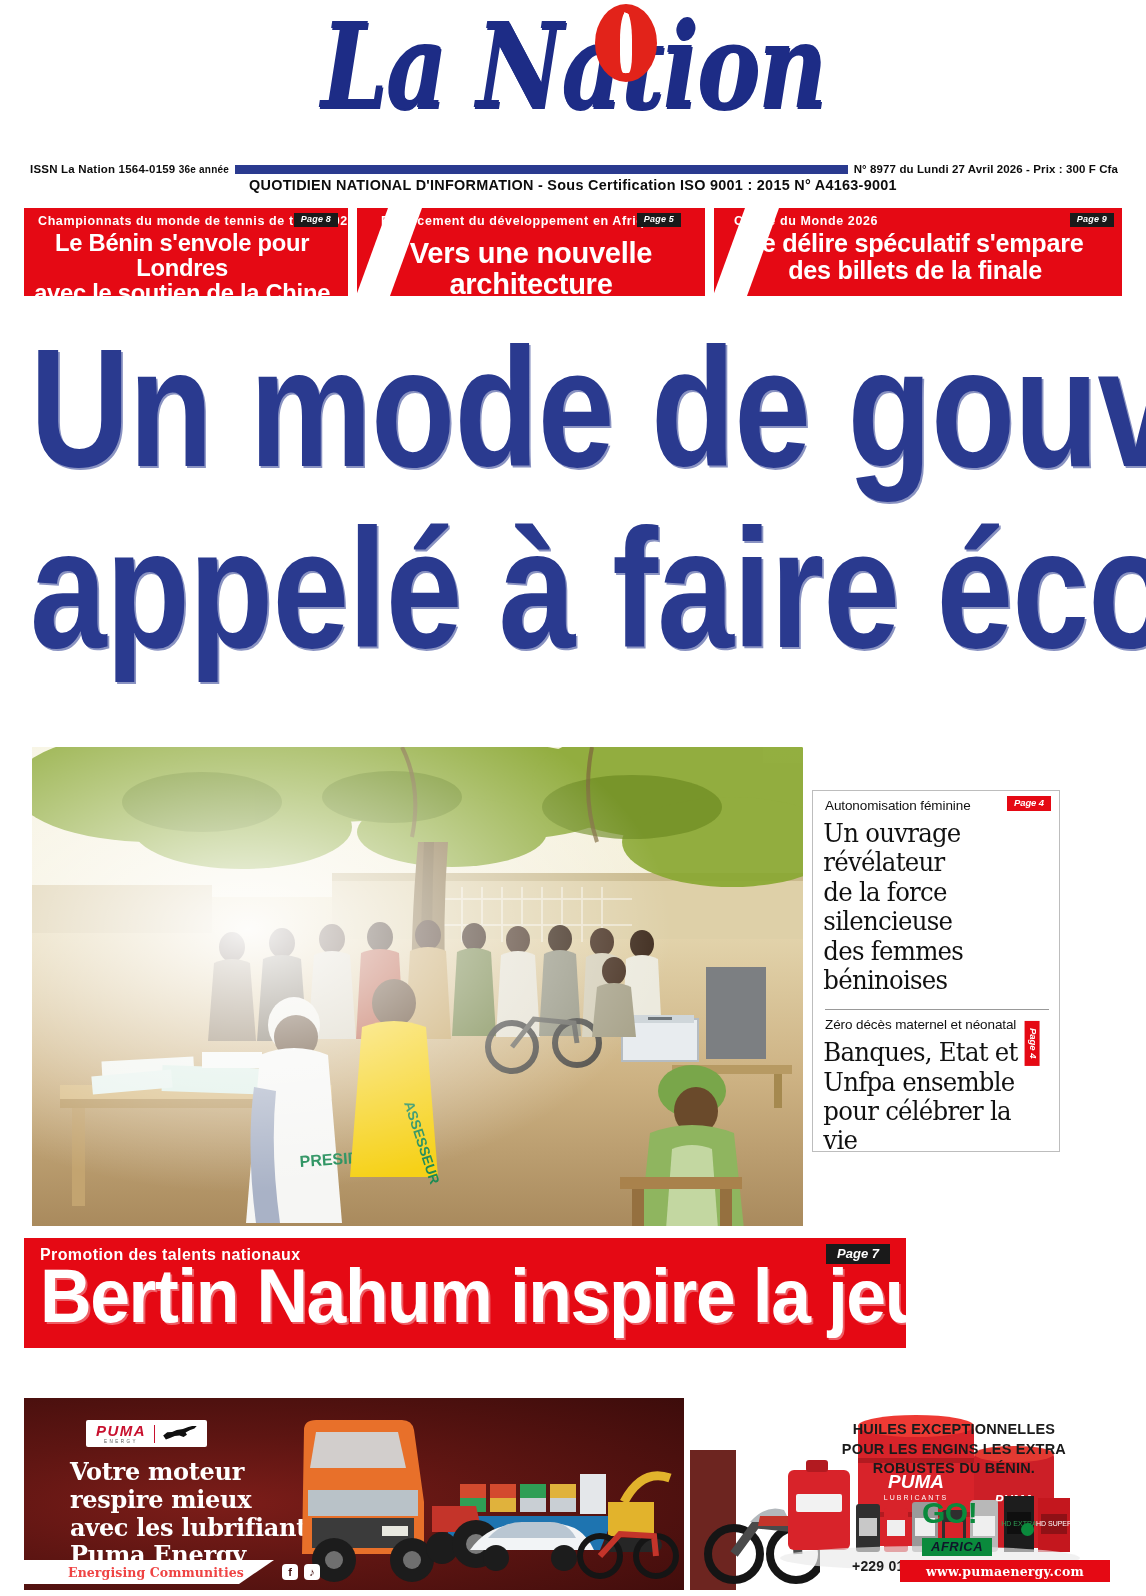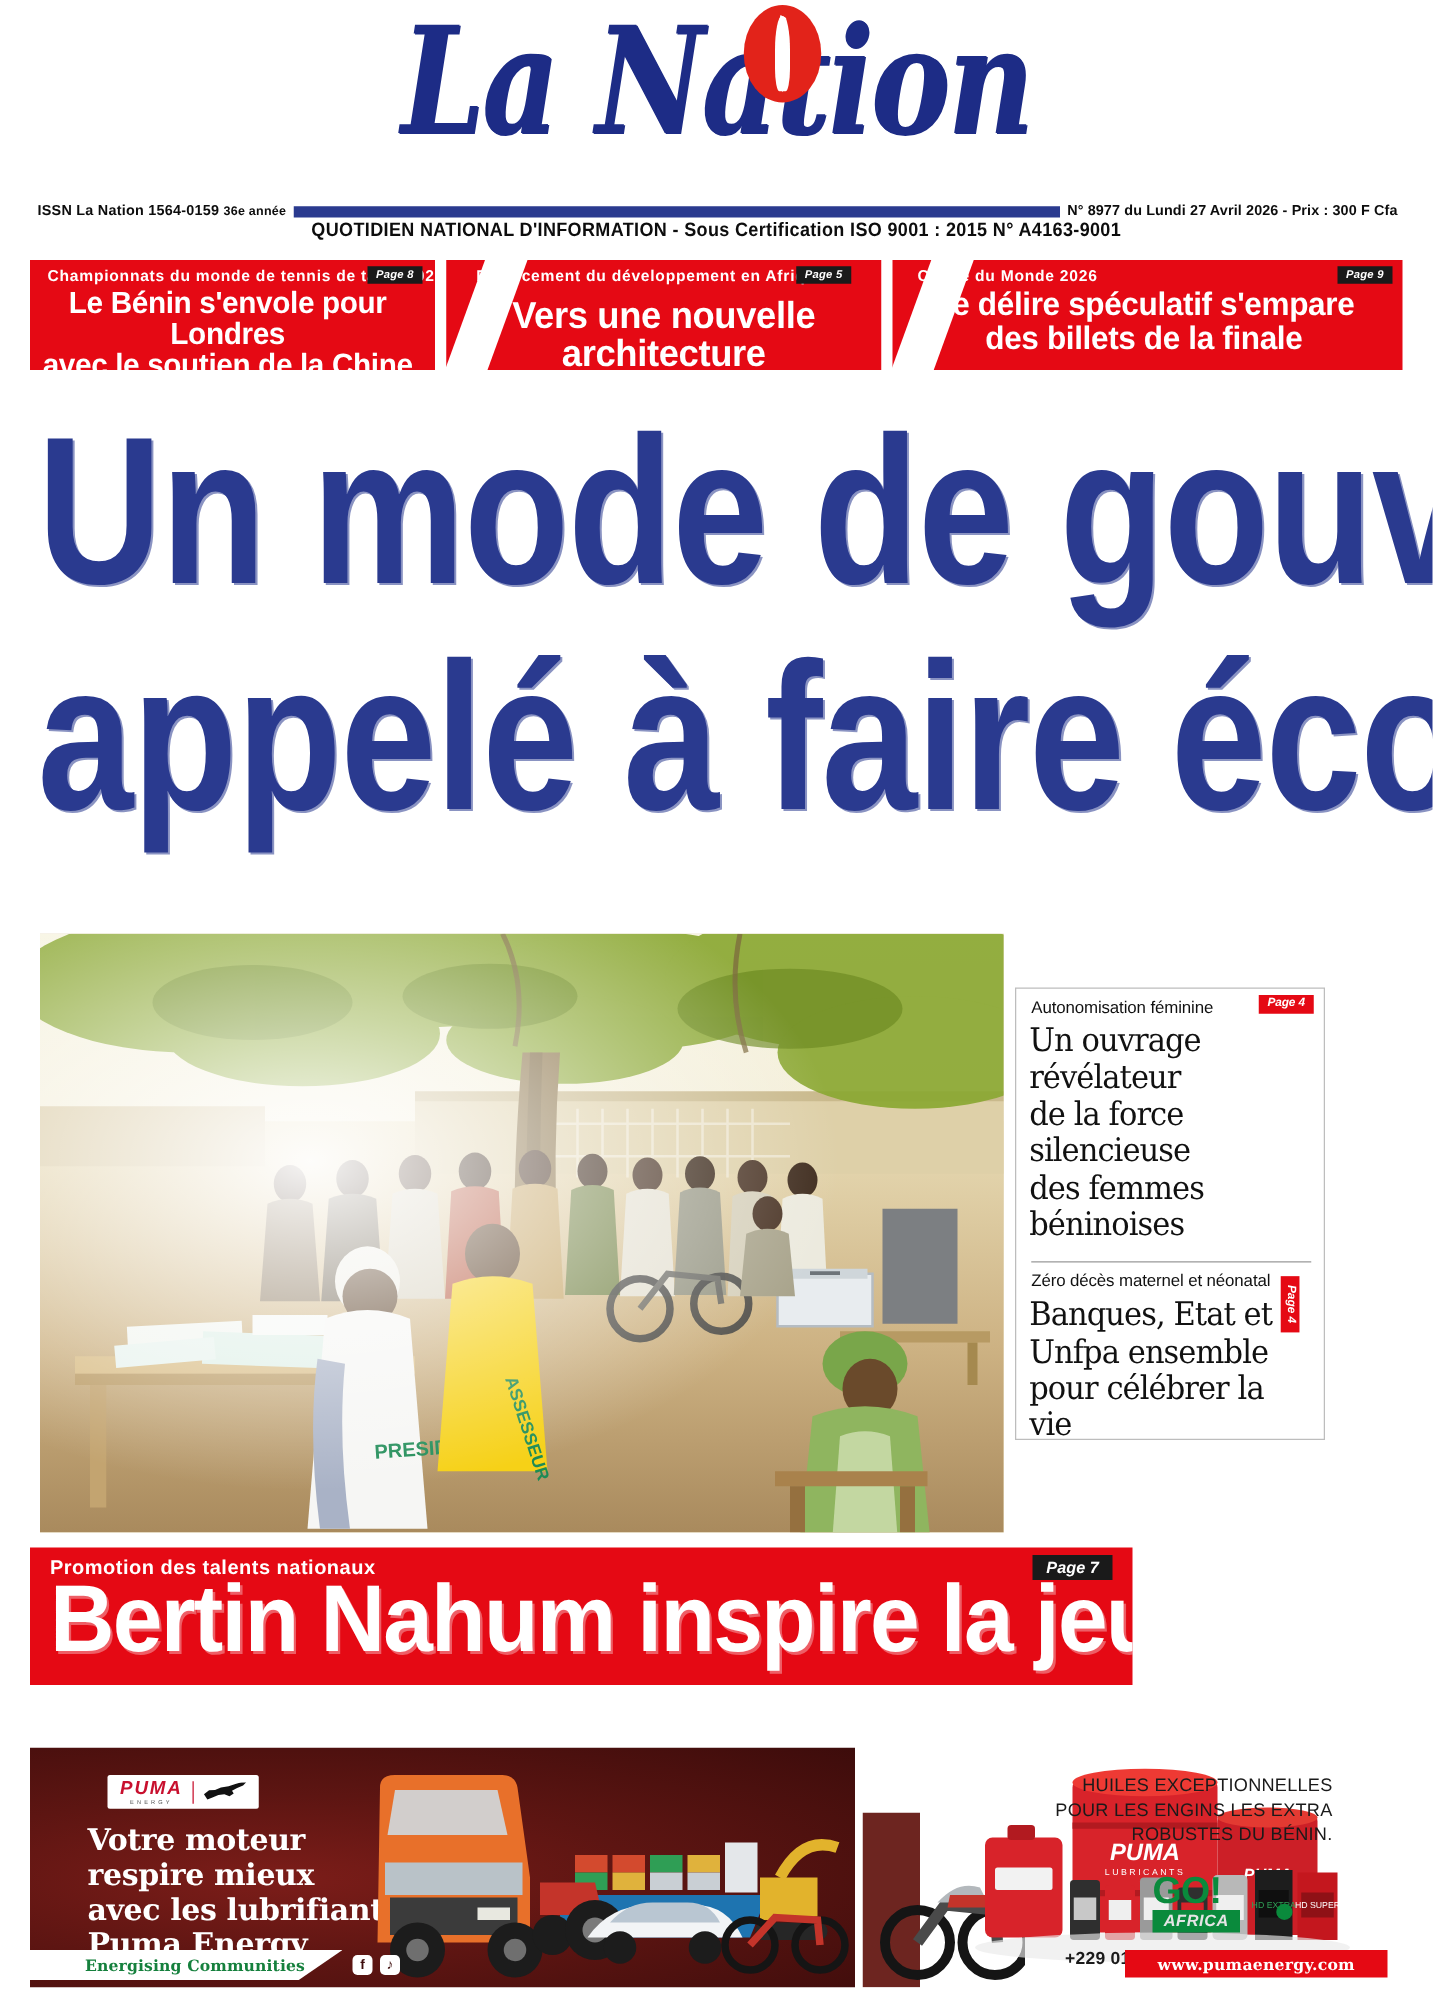--- a/index.html
+++ b/index.html
@@ -292,21 +292,21 @@
   .ad-left .ad-copy span{display:block;}
   .ad-left .foot{
     position:absolute;left:0;bottom:6px;
     width:250px;height:24px;
     background:#fff;
     display:flex;align-items:center;
     clip-path:polygon(0 0,100% 0,86% 100%,0 100%);
   }
   .ad-left .foot .ft{
     font-family:"DejaVu Serif", serif;
-    font-size:12.5px;font-weight:700;color:#15803d;
+    font-size:12.5px;font-weight:700;color:#ef4444;
     padding-left:44px;letter-spacing:.1px;
   }
   .ad-left .socials{
     position:absolute;left:258px;bottom:10px;
     display:flex;gap:6px;
   }
   .ad-left .socials i{
     width:16px;height:16px;border-radius:4px;background:#fff;
     display:inline-block;
     font-style:normal;font-size:11px;font-weight:700;
@@ -314,37 +314,37 @@
   }
   .truck{
     position:absolute;right:0;bottom:0;width:420px;height:192px;
   }
 
   .ad-right{
     position:relative;flex:1;height:192px;background:#ffffff;
   }
   .ad-right .rtext{
     position:absolute;right:56px;top:22px;
-    text-align:right;
-    font-size:14.5px;font-weight:400;color:#1a1a1a;
+    text-align:center;
+    font-size:14.5px;font-weight:700;color:#1a1a1a;
     line-height:1.35;letter-spacing:.2px;
   }
   .ad-right .rtext span{display:block;}
   .go-africa{
     position:absolute;right:88px;top:101px;
     width:112px;
   }
   .go-africa .go{
     font-size:30px;font-weight:700;color:#0a8a3c;
     line-height:.9;letter-spacing:-.5px;
   }
   .go-africa .afr{
-    background:#0a8a3c;color:#e5e5e5;
+    background:#0a8a3c;color:#0f172a;
     font-size:13px;font-weight:700;font-style:italic;
-    padding:1px 9px 2px;display:inline-block;margin-top:2px;
+    padding:1px 9px 2px;display:inline-block;margin-top:12px;
     letter-spacing:.5px;
   }
   .go-africa .dot{
     position:absolute;right:0;top:24px;
     width:13px;height:13px;border-radius:50%;background:#0a8a3c;
   }
   .phone{
     position:absolute;left:152px;bottom:16px;
     font-size:14px;font-weight:700;color:#1a1a1a;letter-spacing:.2px;
   }

